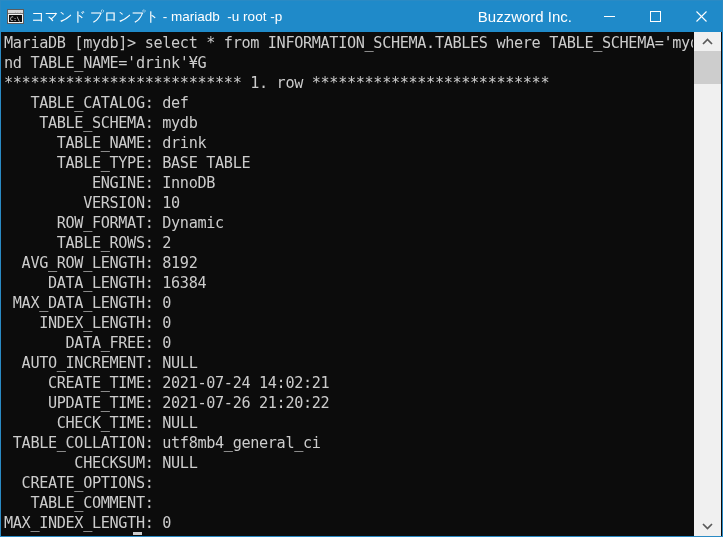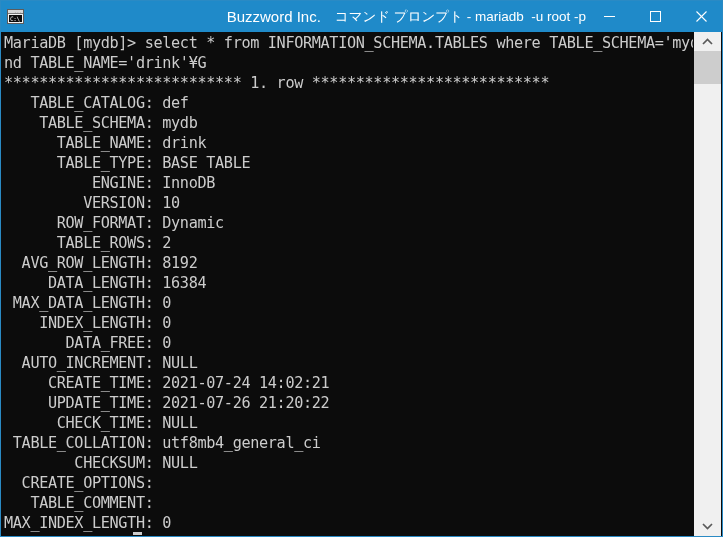--- a/index.html
+++ b/index.html
@@ -178,23 +178,23 @@
 
   <div id="titlebar">
 
     <div id="title-icon">
       <div class="icon-bar">
         <span class="icon-dots">···</span>
       </div>
       <div class="icon-screen">C:\</div>
     </div>
 
+    <div id="title-text">コマンド プロンプト - mariadb  -u root -p</div>
+
     <div id="title-brand">Buzzword Inc.</div>
-
-    <div id="title-text">コマンド プロンプト - mariadb  -u root -p</div>
 
     <div class="win-btn">
       <svg width="13" height="13" viewBox="0 0 13 13">
         <line x1="1" y1="6.5" x2="12" y2="6.5" stroke="#ffffff" stroke-width="1"></line>
       </svg>
     </div>
 
     <div class="win-btn">
       <svg width="13" height="13" viewBox="0 0 13 13">
         <rect x="1.5" y="1.5" width="10" height="10" fill="none" stroke="#ffffff" stroke-width="1"></rect>

